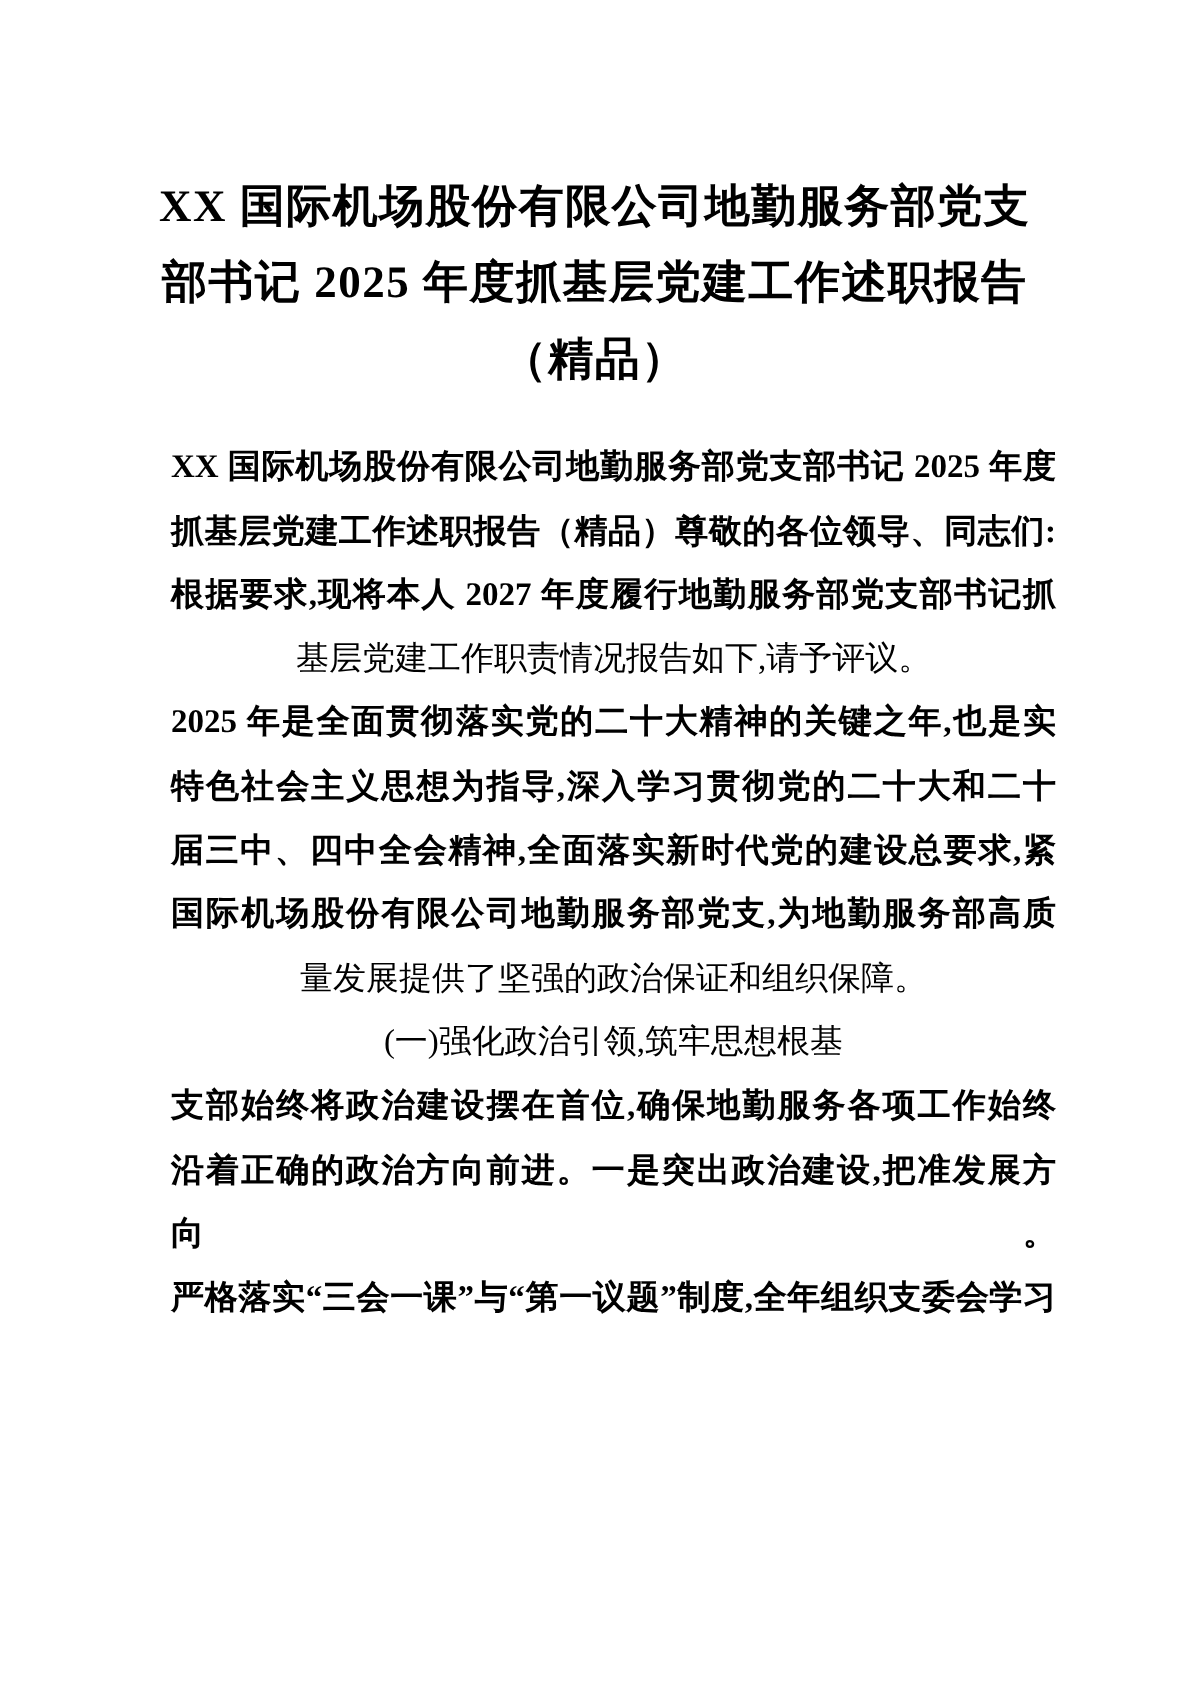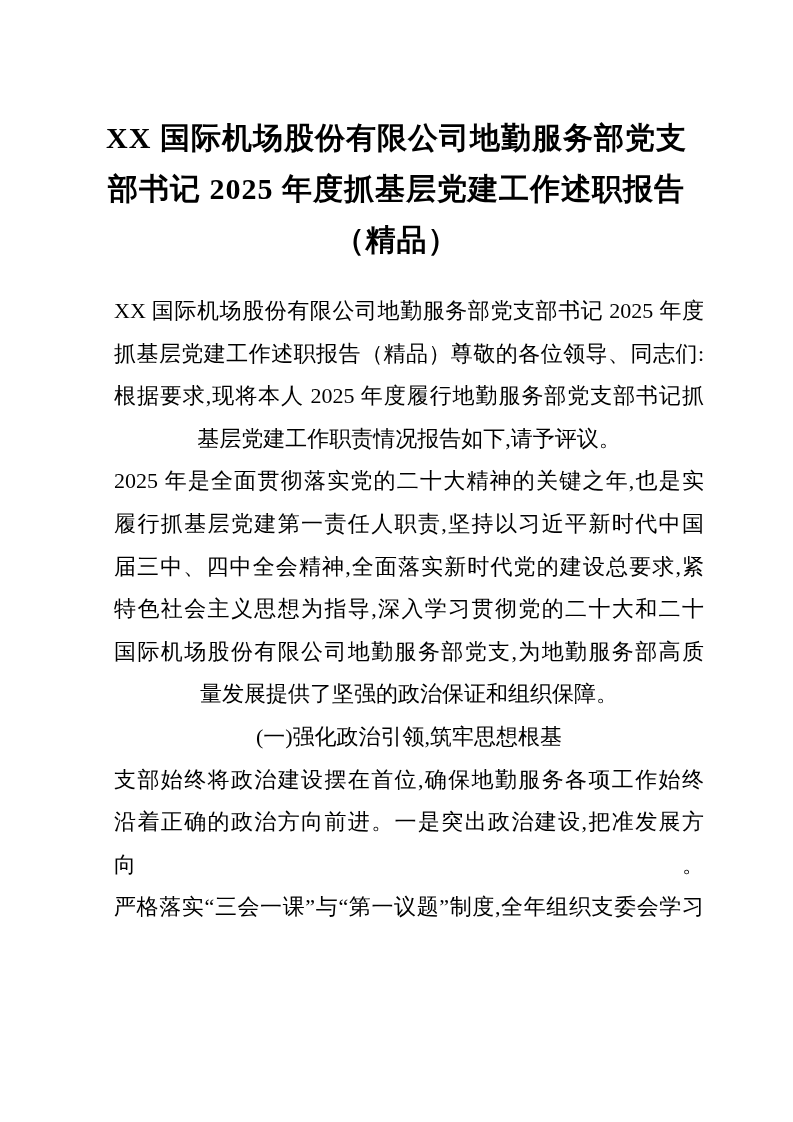--- a/index.html
+++ b/index.html
@@ -36,47 +36,47 @@
     width: 100%;
     white-space: nowrap;
     text-align: center;
   }
   
   .body-line.fill {
     white-space: normal;
     text-align: justify;
     text-align-last: justify;
     text-justify: inter-character;
+    font-weight: bold;
   }
 </style>
 </head>
 <body>
 
 <div class="page">
 
   <div class="doc-title">
     <div class="title-line">XX 国际机场股份有限公司地勤服务部党支</div>
     <div class="title-line">部书记 2025 年度抓基层党建工作述职报告</div>
     <div class="title-line">（精品）</div>
   </div>
 
   <div class="doc-body">
 
     <div class="paragraph">
       <div class="body-line fill">XX 国际机场股份有限公司地勤服务部党支部书记 2025 年度</div>
       <div class="body-line fill">抓基层党建工作述职报告（精品）尊敬的各位领导、同志们:</div>
-      <div class="body-line fill">根据要求,现将本人 2025 年度履行地勤服务部党支部书记抓</div>
+      <div class="body-line fill">根据要求,现将本人 2027 年度履行地勤服务部党支部书记抓</div>
       <div class="body-line">基层党建工作职责情况报告如下,请予评议。</div>
     </div>
 
     <div class="paragraph">
       <div class="body-line fill">2025 年是全面贯彻落实党的二十大精神的关键之年,也是实</div>
-      <div class="body-line fill">履行抓基层党建第一责任人职责,坚持以习近平新时代中国</div>
+      <div class="body-line fill">特色社会主义思想为指导,深入学习贯彻党的二十大和二十</div>
       <div class="body-line fill">届三中、四中全会精神,全面落实新时代党的建设总要求,紧</div>
-      <div class="body-line fill">特色社会主义思想为指导,深入学习贯彻党的二十大和二十</div>
       <div class="body-line fill">国际机场股份有限公司地勤服务部党支,为地勤服务部高质</div>
       <div class="body-line">量发展提供了坚强的政治保证和组织保障。</div>
     </div>
 
 
     <div class="paragraph">
       <div class="body-line">(一)强化政治引领,筑牢思想根基</div>
     </div>
 
     <div class="paragraph">

